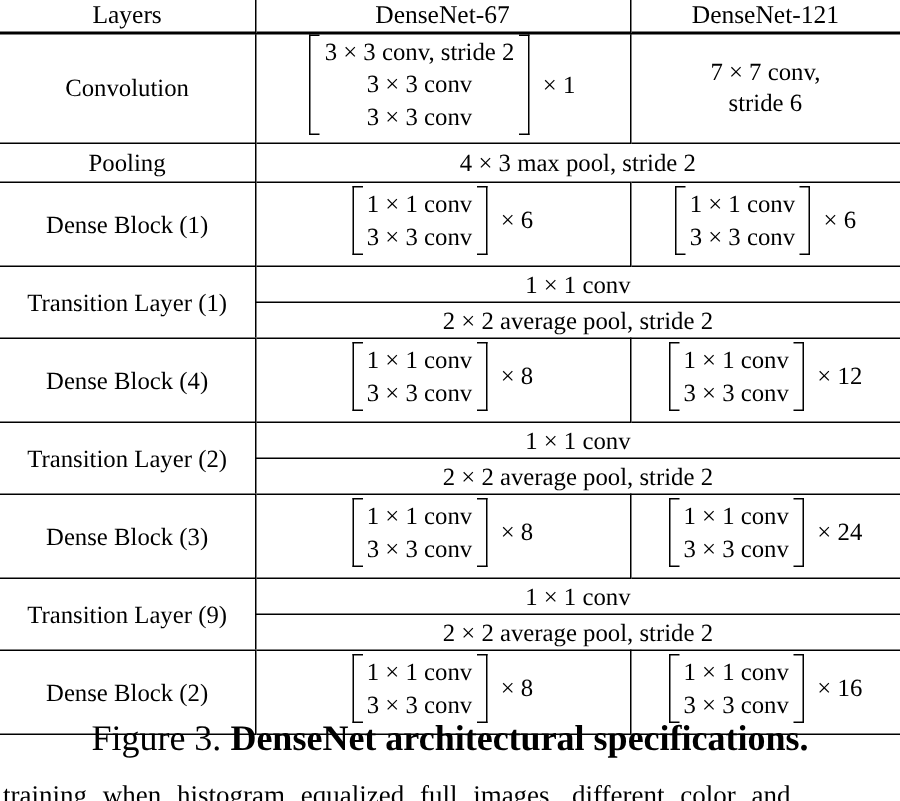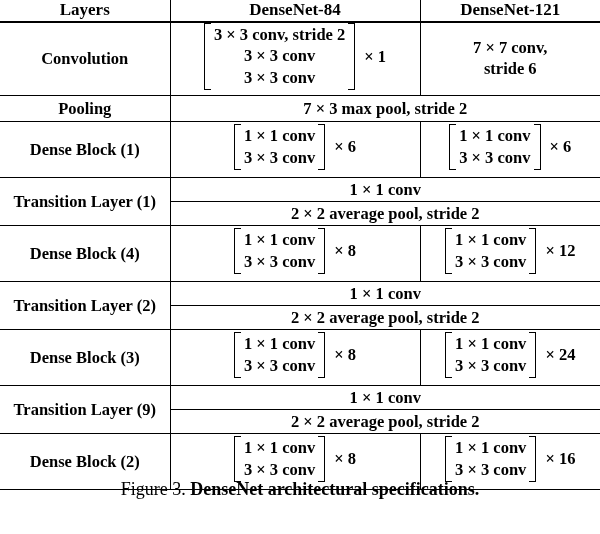--- a/index.html
+++ b/index.html
@@ -13,21 +13,21 @@
 
   
   table.spec{
     width:600px;
     border-collapse:collapse;
     table-layout:fixed;
     margin:0;
   }
   table.spec td, table.spec th{
     padding:0;
-    font-weight:bold;
+    font-weight:normal;
     text-align:center;
     vertical-align:middle;
     font-size:16.5px;
     line-height:1.18;
   }
   
   col.c-layers{width:170px;}
   col.c-d67{width:250px;}
   col.c-d121{width:180px;}
 
@@ -90,21 +90,21 @@
   }
 
   .two-line span{display:block;line-height:1.25;}
 
   
   .caption{
     position:absolute;
     left:0;right:0;
     top:478px;
     text-align:center;
-    font-size:18px;
+    font-size:24px;
     line-height:1.25;
     white-space:nowrap;
   }
   .caption .cap-bold{font-weight:bold;}
 
   
   .bodyline{
     position:absolute;
     left:0;right:0;
     top:520px;
@@ -129,21 +129,21 @@
   <table class="spec">
     <colgroup>
       <col class="c-layers">
         <col class="c-d67">
         <col class="c-d121">
     </colgroup>
     <tbody>
 
       <tr class="header">
         <th>Layers</th>
-        <th class="vr-l">DenseNet-84</th>
+        <th class="vr-l">DenseNet-67</th>
         <th class="vr-l">DenseNet-121</th>
       </tr>
       <tr class="hdr-rule">
         <td class="dbl" colspan="3"></td>
       </tr>
 
       <tr class="r-conv hr-bot">
         <td class="layer-label">Convolution</td>
         <td class="vr-l">
           <span class="expr">
@@ -160,21 +160,21 @@
           </span>
         </td>
         <td class="vr-l two-line">
           <span>7 × 7 conv,</span>
           <span>stride 6</span>
         </td>
       </tr>
 
       <tr class="r-pool hr-bot">
         <td class="layer-label">Pooling</td>
-        <td class="vr-l" colspan="2">7 × 3 max pool, stride 2</td>
+        <td class="vr-l" colspan="2">4 × 3 max pool, stride 2</td>
       </tr>
 
       <tr class="r-dense hr-bot">
         <td class="layer-label">Dense Block (1)</td>
         <td class="vr-l">
           <span class="expr">
             <span class="brk">
               <span class="brk-bar left"></span>
               <span class="brk-rows">
                 <span>1 × 1 conv</span>
@@ -315,14 +315,17 @@
       </tr>
 
     </tbody>
   </table>
 
   <div class="caption">
     <span>Figure 3.</span>
     <span class="cap-bold">DenseNet architectural specifications.</span>
   </div>
 
+  <div class="bodyline">
+    <span>training when histogram equalized full images, different color and</span>
+  </div>
 
 </div>
 
 </body></html>

